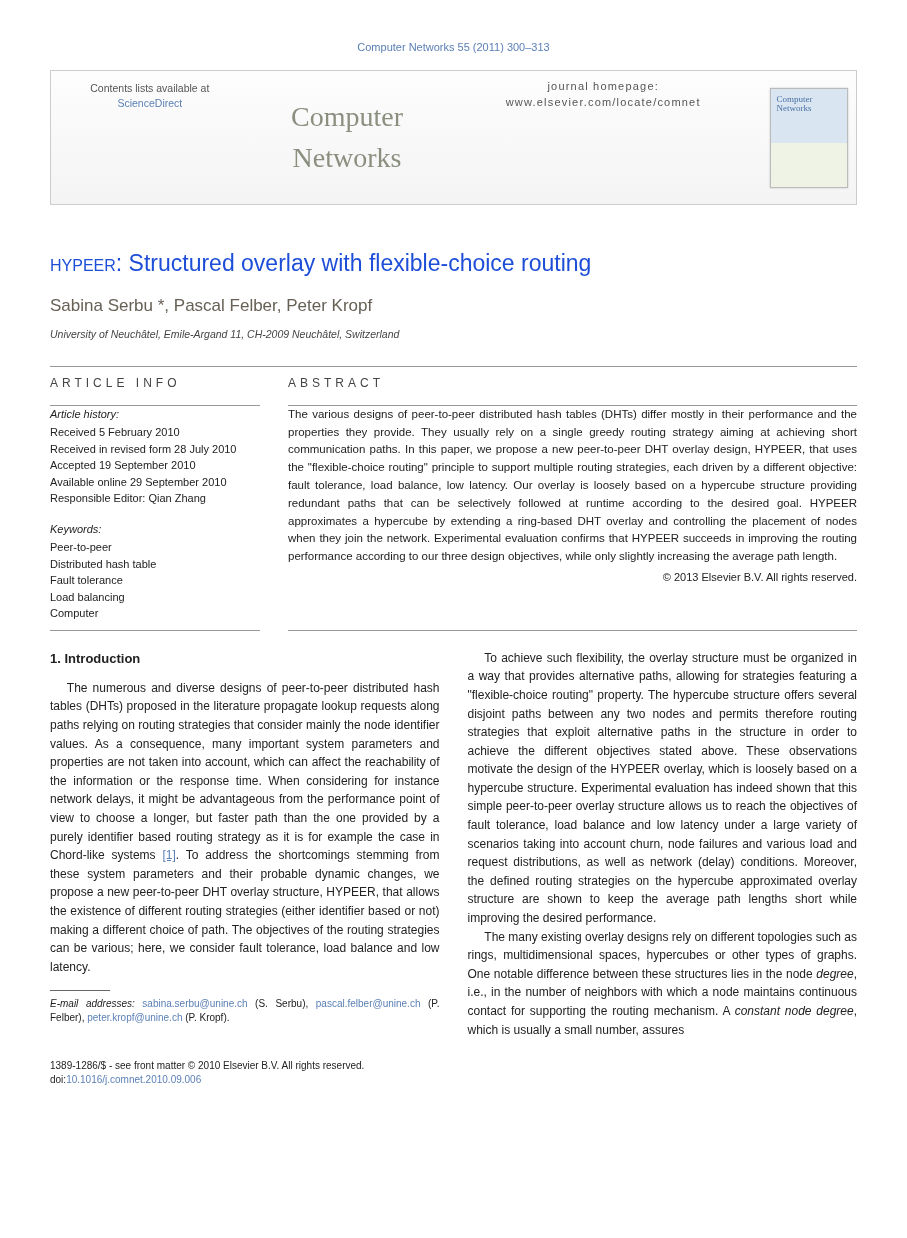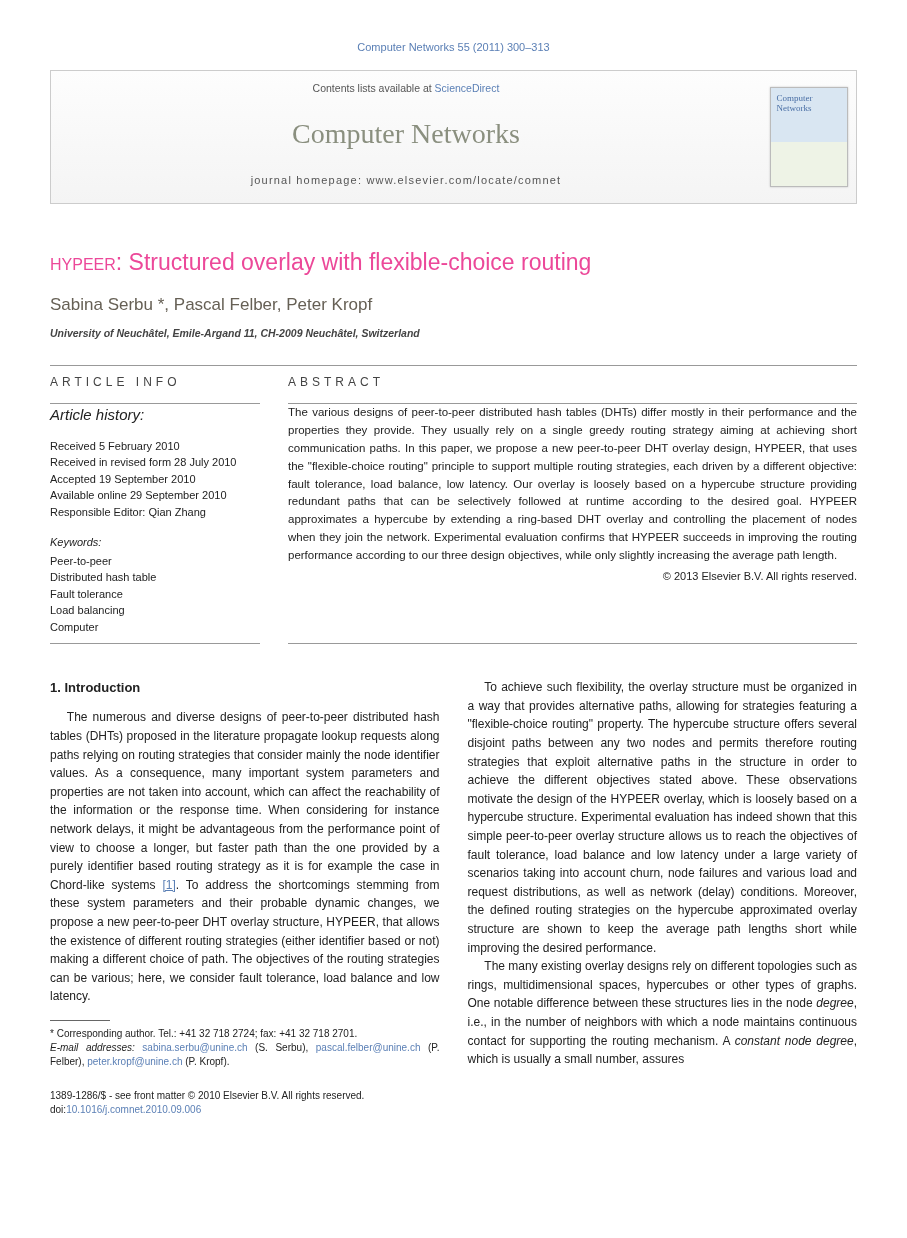--- a/index.html
+++ b/index.html
@@ -34,21 +34,20 @@
     justify-content: space-between;
     padding: 8px 6px 4px 6px;
     border-right: none;
   }
   .elsevier-label { color:#ff8a00; font-size:12px; letter-spacing:0.5px; margin-top:4px; font-family: Georgia, serif; }
   .banner-mid {
     flex: 1;
     text-align: center;
     padding: 8px 10px;
     display: flex;
-    flex-direction: column;
     justify-content: space-between;
   }
   .contents-line { font-size: 10.5px; color:#555; margin-top:2px; }
   .contents-line a { color:#5a7fb5; text-decoration:none; }
   .journal-name {
     font-family: Georgia, 'Times New Roman', serif;
     font-size: 28px;
     color:#8a8f7f;
     margin: 18px 0;
     font-weight: normal;
@@ -67,70 +66,69 @@
     box-shadow: 0 0 2px rgba(0,0,0,0.2);
   }
   .cover-thumb .ct-title {
     position:absolute; top:6px; left:6px; right:6px;
     font-size:9px; color:#4a6fa5; font-family: Georgia, serif;
     line-height:1.1;
   }
   .article-title {
     font-family: Arial, Helvetica, sans-serif;
     font-size: 23px;
-    color: #ec4899;
+    color: #1d4ed8;
     margin: 42px 0 14px 0;
     font-weight: normal;
   }
   .sc { font-variant: small-caps; }
   .authors {
     font-size: 17px;
     color: #666055;
     margin-bottom: 8px;
   }
   .affiliation {
     font-style: italic;
     font-size: 10.5px;
     color: #444;
     margin-bottom: 24px;
-    font-weight: bold;
   }
   .rule { border: none; border-top: 1px solid #999; margin: 0; }
   .info-row {
     display: flex;
     gap: 28px;
     margin-top: 8px;
     margin-bottom: 8px;
   }
   .info-left { width: 210px; }
   .info-right { flex: 1; }
   .sect-label {
     letter-spacing: 4px;
     font-size: 12px;
     color:#444;
     text-transform: uppercase;
     margin-bottom: 12px;
   }
-  .hist-head { font-style: italic; font-size: 15px; margin-bottom: 11px; }
+  .hist-head { font-style: italic; font-size: 11px; margin-bottom: 2px; }
   .hist-block { font-size: 11px; line-height: 1.5; margin-bottom: 14px; }
   .kw-head { font-style: italic; font-size: 11px; margin-bottom: 2px; }
   .kw-block { font-size: 11px; line-height: 1.5; }
   .abstract-text {
     text-align: justify;
     font-size: 11.5px;
     line-height: 1.55;
   }
   .copyright-line { text-align: right; font-size: 11px; margin-top: 4px; }
   .rule-half-container { display:flex; gap:28px; }
   .rule-half-left { width:210px; border-top:1px solid #999; }
   .rule-half-right { flex:1; border-top:1px solid #999; }
   .body-cols {
     column-count: 2;
     column-gap: 28px;
-    margin-top: 34px;
+    margin-top: 18px;
     text-align: justify;
     font-size: 12px;
     line-height: 1.55;
   }
   .body-cols h2 {
     font-size: 13px;
     font-weight: bold;
     margin-bottom: 10px;
   }
   .body-cols p { text-indent: 1.4em; margin-bottom: 0; }
@@ -212,21 +210,20 @@
   <div class="rule-half-left"></div>
   <div class="rule-half-right"></div>
 </div>
 
 <div class="body-cols">
   <h2>1. Introduction</h2>
   <p><span>The numerous and diverse designs of peer-to-peer distributed hash tables (DHTs) proposed in the literature propagate lookup requests along paths relying on routing strategies that consider mainly the node identifier values. As a consequence, many important system parameters and properties are not taken into account, which can affect the reachability of the information or the response time. When considering for instance network delays, it might be advantageous from the performance point of view to choose a longer, but faster path than the one provided by a purely identifier based routing strategy as it is for example the case in Chord-like systems </span><a class="ref-link" href="#">[1]</a><span>. To address the shortcomings stemming from these system parameters and their probable dynamic changes, we propose a new peer-to-peer DHT overlay structure, HYPEER, that allows the existence of different routing strategies (either identifier based or not) making a different choice of path. The objectives of the routing strategies can be various; here, we consider fault tolerance, load balance and low latency.</span></p>
 
   <div class="footnotes">
     <hr class="fn-rule">
-    <div>* Corresponding author. Tel.: +41 32 718 2724; fax: +41 32 718 2701.</div>
     <div>
       <em>E-mail addresses:</em>
       <a href="#">sabina.serbu@unine.ch</a><span> (S. Serbu), </span><a href="#">pascal.felber@unine.ch</a><span> (P. Felber), </span><a href="#">peter.kropf@unine.ch</a><span> (P. Kropf).</span>
     </div>
   </div>
 
   <p>To achieve such flexibility, the overlay structure must be organized in a way that provides alternative paths, allowing for strategies featuring a "flexible-choice routing" property. The hypercube structure offers several disjoint paths between any two nodes and permits therefore routing strategies that exploit alternative paths in the structure in order to achieve the different objectives stated above. These observations motivate the design of the HYPEER overlay, which is loosely based on a hypercube structure. Experimental evaluation has indeed shown that this simple peer-to-peer overlay structure allows us to reach the objectives of fault tolerance, load balance and low latency under a large variety of scenarios taking into account churn, node failures and various load and request distributions, as well as network (delay) conditions. Moreover, the defined routing strategies on the hypercube approximated overlay structure are shown to keep the average path lengths short while improving the desired performance.</p>
   <p><span>The many existing overlay designs rely on different topologies such as rings, multidimensional spaces, hypercubes or other types of graphs. One notable difference between these structures lies in the node </span><span class="degree">degree</span><span>, i.e., in the number of neighbors with which a node maintains continuous contact for supporting the routing mechanism. A </span><span class="degree">constant node degree</span><span>, which is usually a small number, assures</span></p>
 </div>
 

